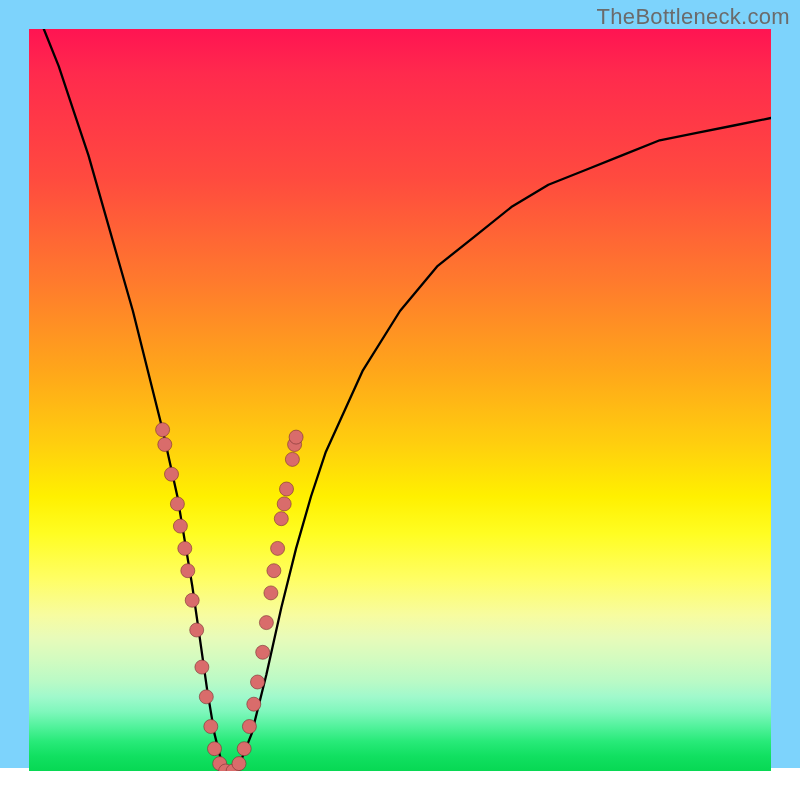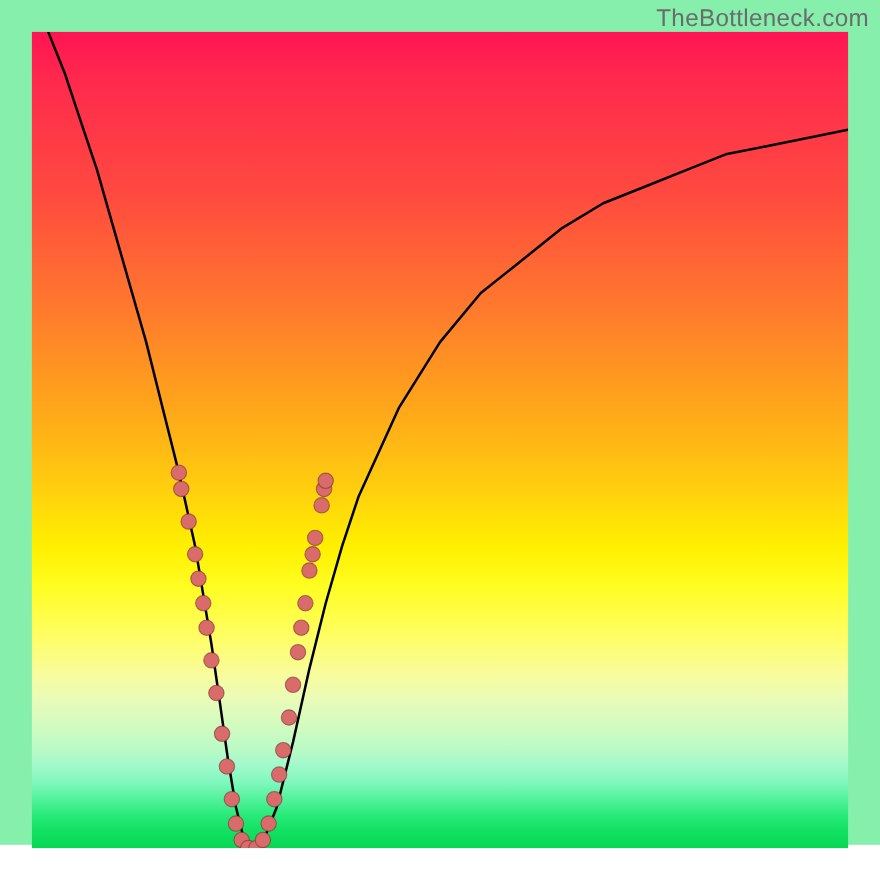--- a/index.html
+++ b/index.html
@@ -8,21 +8,21 @@
     width: 800px;
     height: 800px;
     background: #ffffff;
     font-family: Arial, Helvetica, sans-serif;
     overflow: hidden;
   }
   .outer {
     position: relative;
     width: 800px;
     height: 768px;
-    background: #86efac;
+    background: #7dd3fc;
   }
   .watermark {
     position: absolute;
     top: 4px;
     right: 10px;
     z-index: 50;
     font-size: 22px;
     font-weight: 500;
     letter-spacing: 0.3px;
     color: #6b6b6b;

